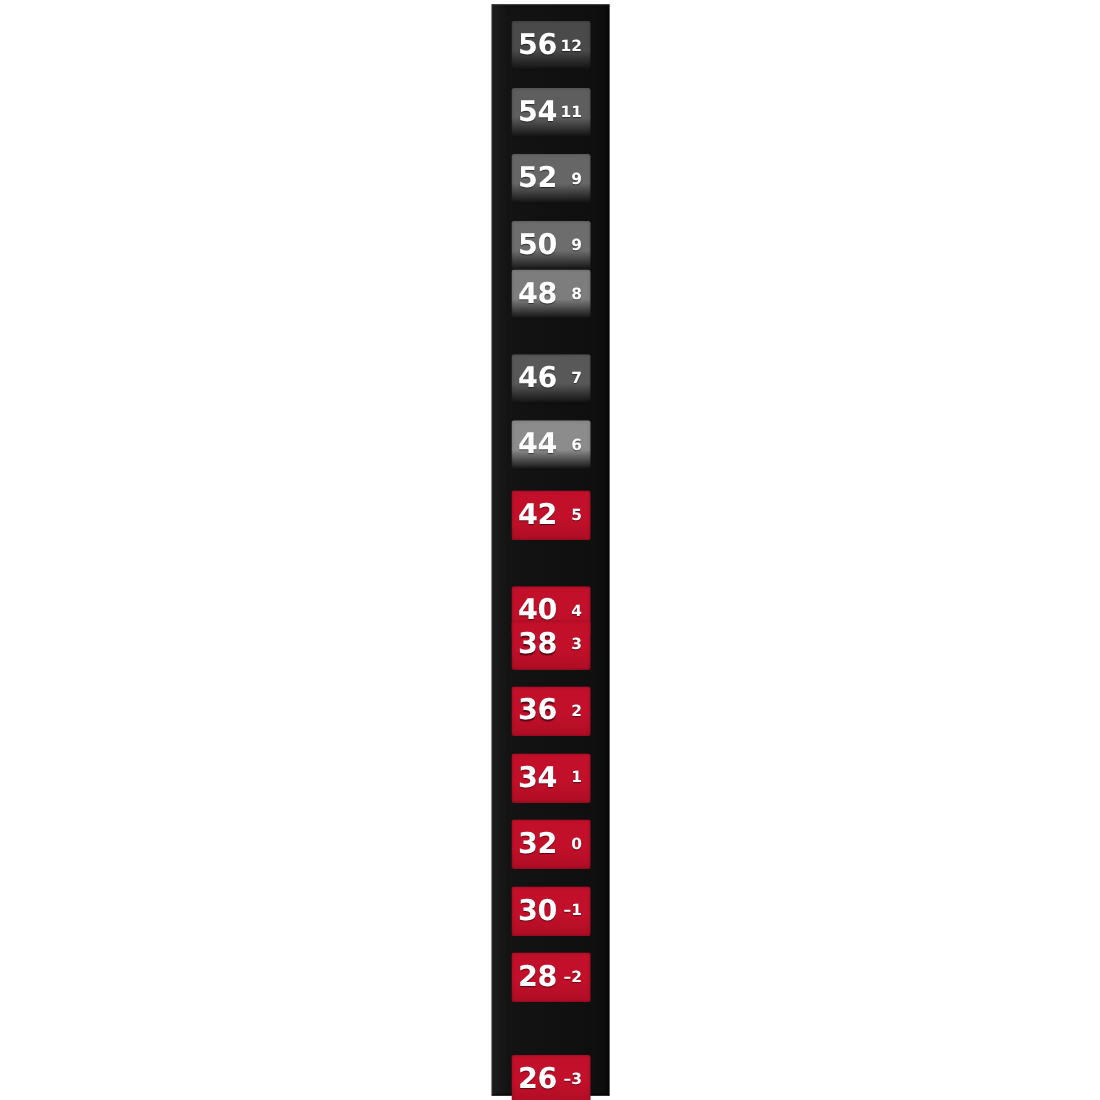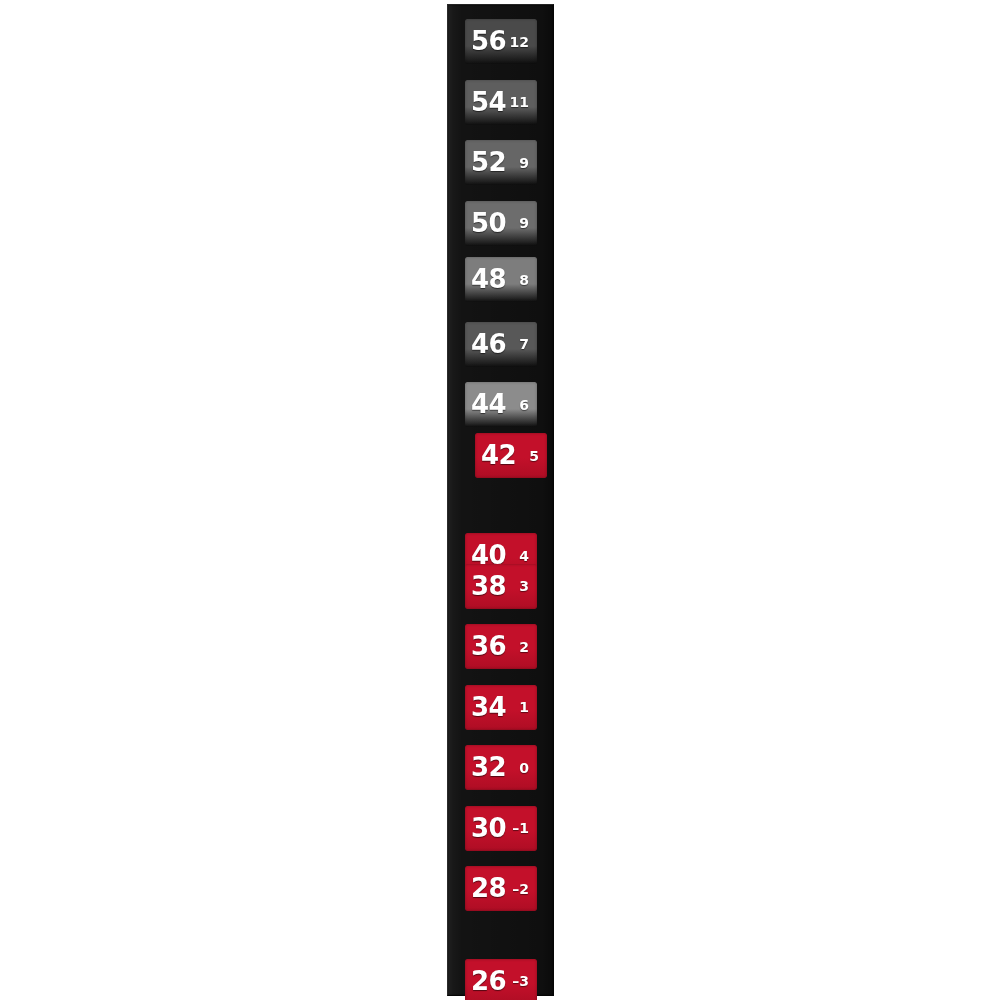--- a/index.html
+++ b/index.html
@@ -135,42 +135,42 @@
             <span class="small">9</span>
           </div>
         </div>
         <div class="cell" style="top: 195.5px;">
           <div class="face" style="background: linear-gradient(rgb(109, 109, 109) 0%, rgb(109, 109, 109) 60%, rgba(0, 0, 0, 0.12) 100%); box-shadow: rgba(0, 0, 0, 0.3) 0px 0px 3px inset;"></div>
           <div class="txt">
             <span class="big">50</span>
             <span class="small">9</span>
           </div>
         </div>
-        <div class="cell" style="top: 252px; text-align: right;">
+        <div class="cell" style="top: 240px; text-align: right;">
           <div class="face" style="background: linear-gradient(rgb(125, 125, 125) 0%, rgb(125, 125, 125) 60%, rgba(0, 0, 0, 0.12) 100%); box-shadow: rgba(0, 0, 0, 0.3) 0px 0px 3px inset;"></div>
           <div class="txt">
             <span class="big">48</span>
             <span class="small">8</span>
           </div>
         </div>
         <div class="cell" style="top: 316.5px; text-align: right;">
           <div class="face" style="background: linear-gradient(rgb(88, 88, 88) 0%, rgb(88, 88, 88) 60%, rgba(0, 0, 0, 0.12) 100%); box-shadow: rgba(0, 0, 0, 0.3) 0px 0px 3px inset;"></div>
           <div class="txt">
             <span class="big">46</span>
             <span class="small">7</span>
           </div>
         </div>
         <div class="cell" style="top: 377px;">
           <div class="face" style="background: linear-gradient(rgb(140, 140, 140) 0%, rgb(140, 140, 140) 60%, rgba(0, 0, 0, 0.12) 100%); box-shadow: rgba(0, 0, 0, 0.3) 0px 0px 3px inset;"></div>
           <div class="txt">
             <span class="big">44</span>
             <span class="small">6</span>
           </div>
         </div>
-        <div class="cell" style="top: 428px; margin-left: 10px;">
+        <div class="cell" style="top: 441px;">
           <div class="face" style="background: linear-gradient(rgb(195, 16, 42) 0%, rgb(195, 16, 42) 55%, rgb(174, 13, 36) 100%); box-shadow: rgba(0, 0, 0, 0.35) 0px 0px 3px inset;"></div>
           <div class="txt">
             <span class="big">42</span>
             <span class="small">5</span>
           </div>
         </div>
         <div class="cell" style="top: 498px; margin-top: 30px;">
           <div class="face" style="background: linear-gradient(rgb(195, 16, 42) 0%, rgb(195, 16, 42) 55%, rgb(174, 13, 36) 100%); box-shadow: rgba(0, 0, 0, 0.35) 0px 0px 3px inset;"></div>
           <div class="txt">
             <span class="big">40</span>

